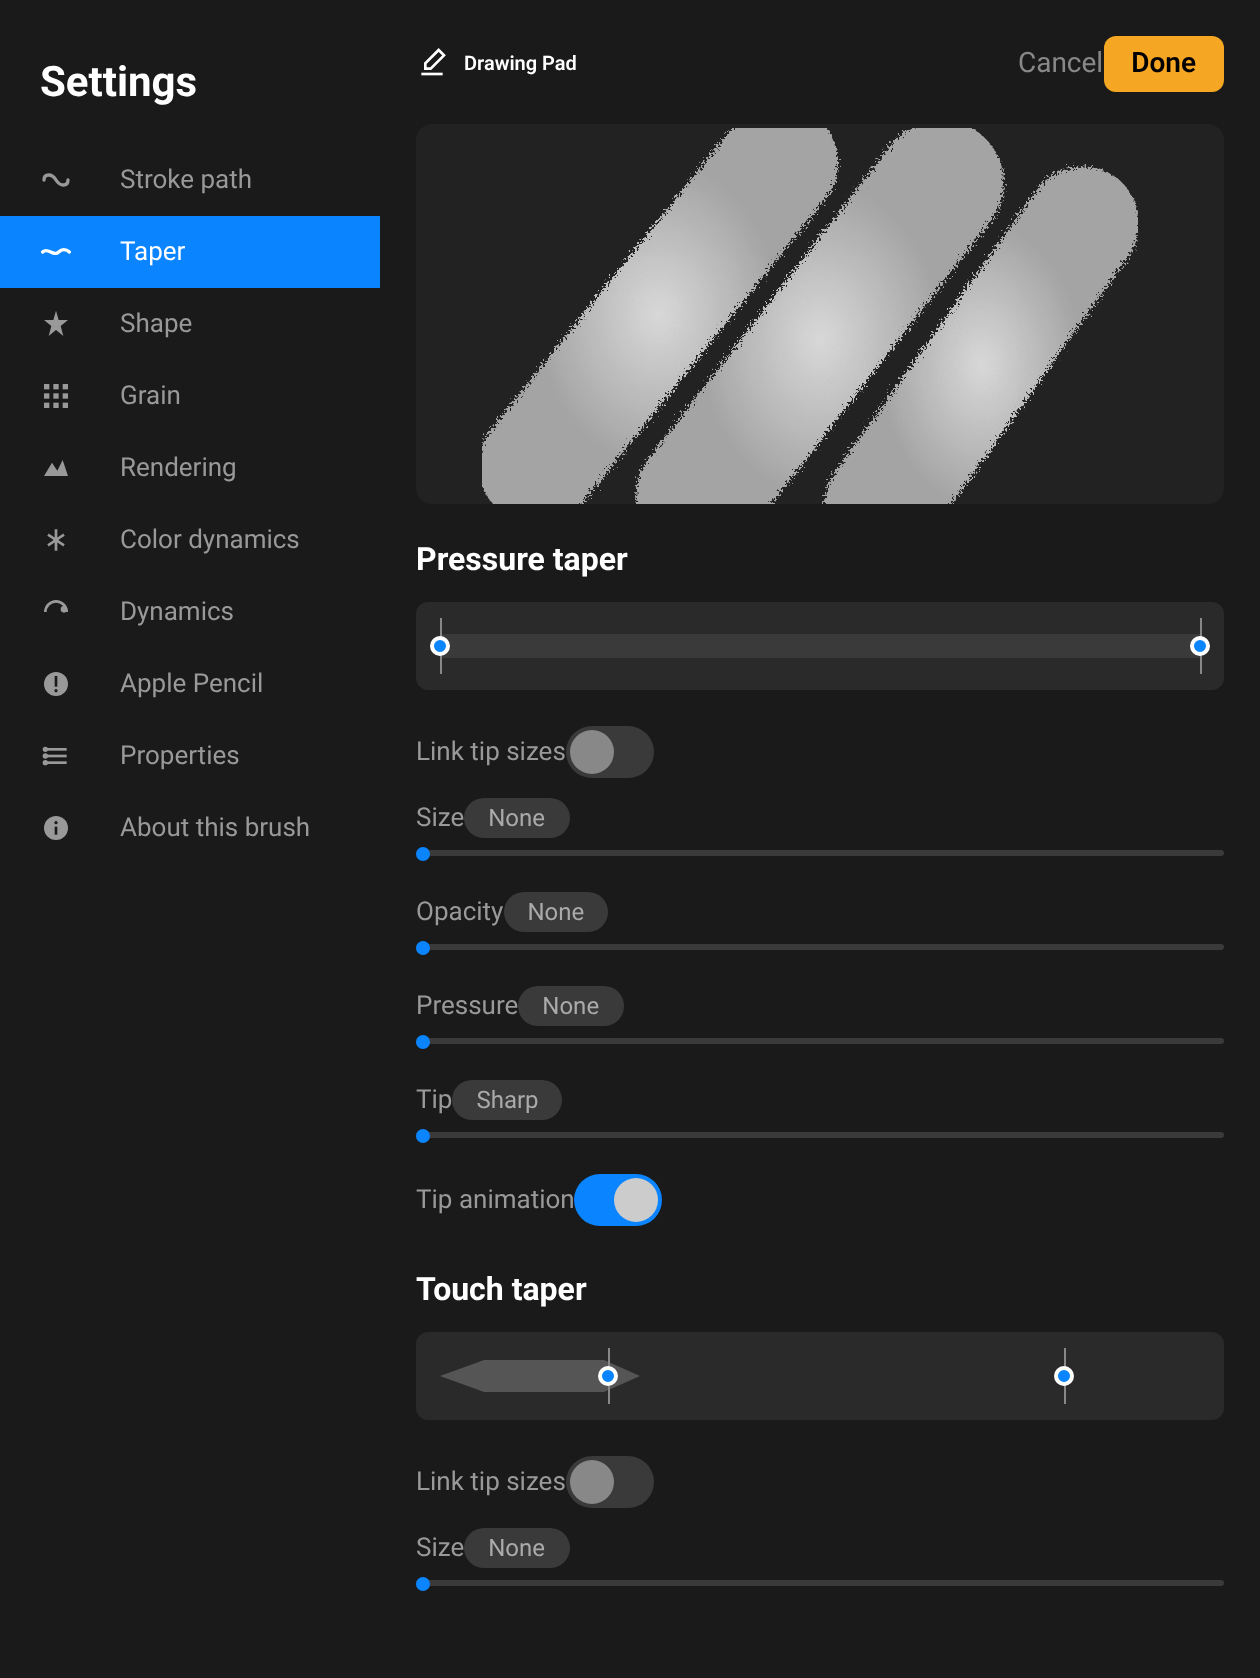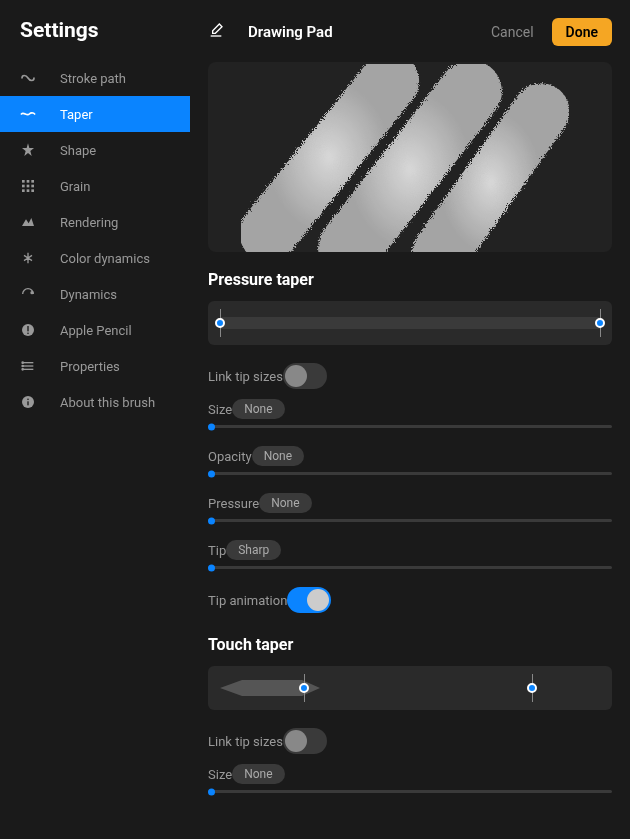--- a/index.html
+++ b/index.html
@@ -8,21 +8,21 @@
     height: 839px;
     background: #1a1a1a;
     font-family: -apple-system, BlinkMacSystemFont, "Segoe UI", Roboto, sans-serif;
     color: #fff;
     overflow: hidden;
     display: flex;
   }
   .sidebar {
     width: 190px;
     background: #1a1a1a;
-    padding-top: 18px;
+    padding-top: 30px;
   }
   .sidebar h1 {
     font-size: 21px;
     font-weight: 700;
     padding: 0 20px 18px 20px;
     color: #fff;
   }
   .nav-item {
     display: flex;
     align-items: center;
@@ -53,29 +53,28 @@
   }
   .header {
     display: flex;
     align-items: center;
     justify-content: space-between;
     margin-bottom: 16px;
   }
   .header-left {
     display: flex;
     align-items: center;
-    gap: 24px;
+    gap: 8px;
     color: #fff;
-    font-size: 15px;
+    font-size: 10px;
     font-weight: 600;
   }
   .header-right {
     display: flex;
     align-items: center;
-    gap: 18px;
     text-align: center;
   }
   .btn-cancel {
     color: #888;
     font-size: 14px;
     cursor: pointer;
   }
   .btn-done {
     background: #f5a623;
     color: #000;

